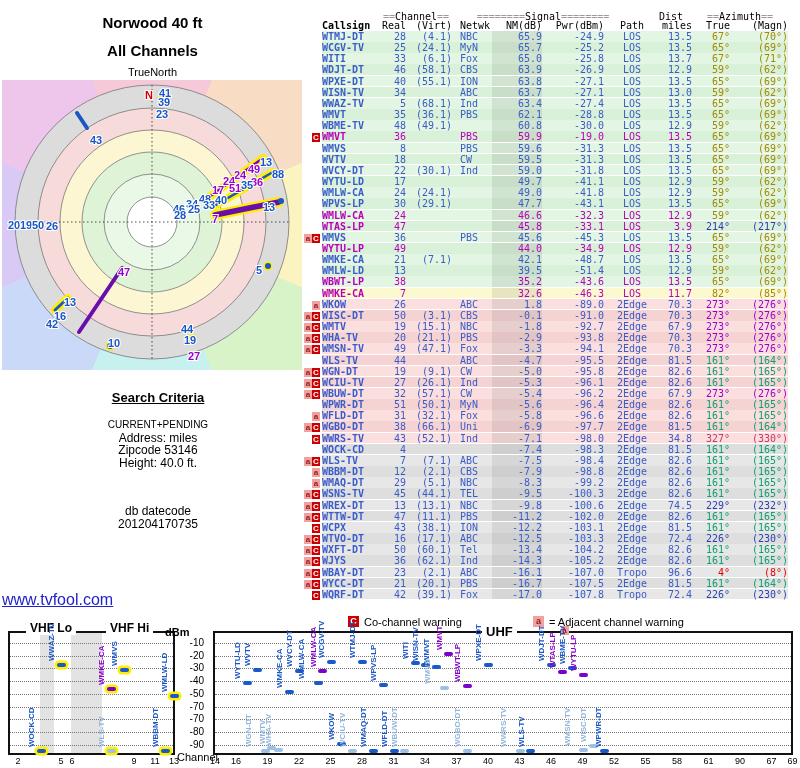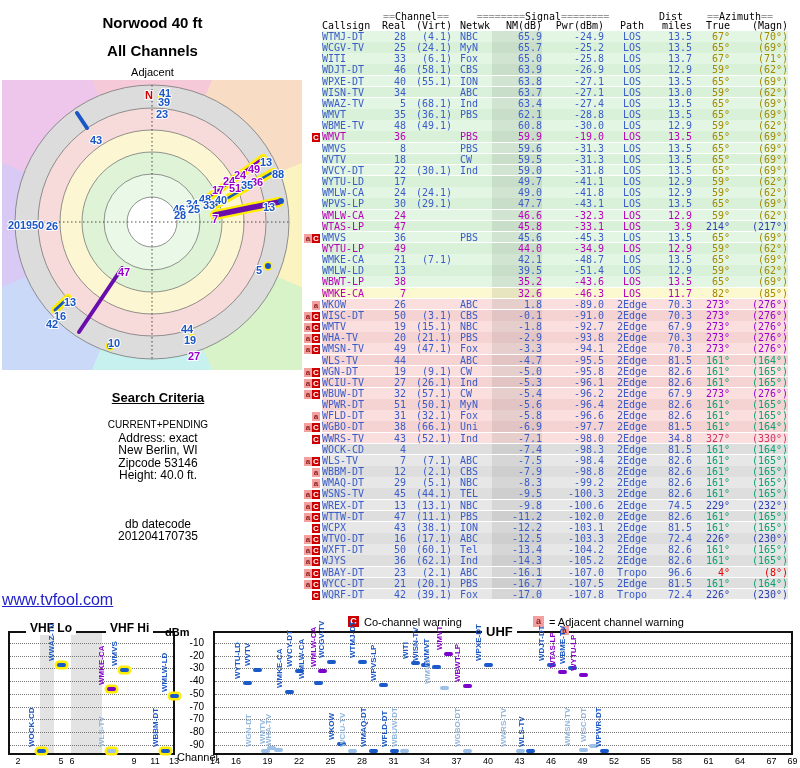--- a/index.html
+++ b/index.html
@@ -19,21 +19,21 @@
   #search .gap{height:36px;}
   #site-link{left:2px;top:591px;width:300px;font-size:16px;text-decoration:underline;}
   #site-link a{color:#2222cc;}
   
   #table-layer{left:0;top:0;width:800px;height:620px;font-family:"DejaVu Sans Mono","Liberation Mono",monospace;font-size:10px;}
   .ghead{position:absolute;top:11px;height:10px;text-align:center;color:#000;white-space:nowrap;}
   .ghead .eq{color:#999;}
   .trow{position:absolute;left:322px;width:466px;height:10.6px;white-space:nowrap;}
   .thead{position:absolute;left:322px;top:20px;width:466px;height:11px;border-bottom:1px solid #000;white-space:nowrap;}
   .cell{display:inline-block;vertical-align:top;height:10.6px;overflow:visible;}
-  .c0{width:58px;text-align:left;}
+  .c0{width:58px;text-align:left;font-weight:bold;}
   .c1{width:26px;text-align:right;}
   .c2{width:46px;text-align:right;}
   .c3{width:40px;text-align:left;padding-left:8px;box-sizing:border-box;}
   .c4{width:50px;text-align:right;}
   .c5{width:62px;text-align:right;}
   .c6{width:46px;text-align:center;padding-left:10px;box-sizing:border-box;}
   .c7{width:42px;text-align:right;}
   .c8{width:38px;text-align:right;}
   .c9{width:58px;text-align:right;}
   .zg{background:#e3f6e3;}   .zg.alt{background:#d9f0d9;}
@@ -64,21 +64,21 @@
   .legend-text{position:absolute;font-size:11px;color:#000;}
   .legend-chip{position:absolute;width:11px;height:11px;font-size:9px;line-height:11px;font-weight:bold;text-align:center;}
 </style>
 </head>
 <body>
 
 <div id="page">
 
   <div class="abs" id="plot-title1">Norwood 40 ft</div>
   <div class="abs" id="plot-title2">All Channels</div>
-  <div class="abs" id="truenorth">Adjacent</div>
+  <div class="abs" id="truenorth">TrueNorth</div>
   <div class="abs" id="radar" style="background: conic-gradient(from -22.5deg, rgb(246, 201, 216) 0deg, rgb(246, 201, 216) 45deg, rgb(248, 220, 196) 45deg, rgb(248, 220, 196) 90deg, rgb(251, 243, 192) 90deg, rgb(251, 243, 192) 135deg, rgb(217, 243, 200) 135deg, rgb(217, 243, 200) 180deg, rgb(198, 241, 239) 180deg, rgb(198, 241, 239) 225deg, rgb(201, 217, 247) 225deg, rgb(201, 217, 247) 270deg, rgb(217, 201, 245) 270deg, rgb(217, 201, 245) 315deg, rgb(238, 198, 236) 315deg, rgb(238, 198, 236) 360deg);">
       <svg width="300" height="290">
         <circle cx="150" cy="142" r="137" fill="#dcdcdc" stroke="#777" stroke-width="0.8"></circle>
         <circle cx="150" cy="142" r="114" fill="#f7dada" stroke="#777" stroke-width="0.8"></circle>
         <circle cx="150" cy="142" r="92" fill="#fcf7d2" stroke="#777" stroke-width="0.8"></circle>
         <circle cx="150" cy="142" r="70" fill="#dff3d6" stroke="#777" stroke-width="0.8"></circle>
         <circle cx="150" cy="142" r="48" fill="#eaf8e7" stroke="#777" stroke-width="0.8"></circle>
         <circle cx="150" cy="142" r="25" fill="#ffffff" stroke="#777" stroke-width="0.8"></circle>
         <path d="M150 5 V279" stroke="#222" stroke-width="0.8" stroke-dasharray="1.5 2.5" fill="none"></path>
         <path d="M13 142 H287" stroke="#222" stroke-width="0.8" stroke-dasharray="1.5 2.5" fill="none"></path>
@@ -135,22 +135,21 @@
         <text x="106" y="267" fill="#1a56c4" font-size="11" font-weight="600" font-family="&quot;Liberation Sans&quot;,&quot;DejaVu Sans&quot;,sans-serif" stroke="#ffffff" stroke-width="2" paint-order="stroke">10</text>
         <text x="179" y="253" fill="#1a56c4" font-size="11" font-weight="600" font-family="&quot;Liberation Sans&quot;,&quot;DejaVu Sans&quot;,sans-serif" stroke="#ffffff" stroke-width="2" paint-order="stroke">44</text>
         <text x="182" y="264" fill="#1a56c4" font-size="11" font-weight="600" font-family="&quot;Liberation Sans&quot;,&quot;DejaVu Sans&quot;,sans-serif" stroke="#ffffff" stroke-width="2" paint-order="stroke">19</text>
         <text x="186" y="280" fill="#9900cc" font-size="11" font-weight="600" font-family="&quot;Liberation Sans&quot;,&quot;DejaVu Sans&quot;,sans-serif" stroke="#ffffff" stroke-width="2" paint-order="stroke">27</text>
       </svg>
     </div>
 
   <div class="abs" id="search">
     <div class="sc-title">Search Criteria</div>
     <div class="sc-line first">CURRENT+PENDING</div>
-    <div class="sc-line">Address: exact</div>
-    <div class="sc-line">New Berlin, WI</div>
+    <div class="sc-line">Address: miles</div>
     <div class="sc-line">Zipcode 53146</div>
     <div class="sc-line">Height: 40.0 ft.</div>
     <div class="gap"></div>
     <div class="sc-line">db datecode</div>
     <div class="sc-line">201204170735</div>
   </div>
 
   <div class="abs" id="site-link">
     <a href="#">www.tvfool.com</a>
   </div>
@@ -299,21 +298,21 @@
       <div class="xtick" style="left: 425px;">34</div>
       <div class="xtick" style="left: 456.5px;">37</div>
       <div class="xtick" style="left: 488px;">40</div>
       <div class="xtick" style="left: 519.5px;">43</div>
       <div class="xtick" style="left: 551px;">46</div>
       <div class="xtick" style="left: 582.5px;">49</div>
       <div class="xtick" style="left: 614px;">52</div>
       <div class="xtick" style="left: 645.5px;">55</div>
       <div class="xtick" style="left: 677px;">58</div>
       <div class="xtick" style="left: 708.5px;">61</div>
-      <div class="xtick" style="left: 740px;">64</div>
+      <div class="xtick" style="left: 740px;">90</div>
       <div class="xtick" style="left: 771.5px;">67</div>
       <div class="xtick" style="left: 792.5px;">69</div>
       <div class="bar ob" title="WOCK-CD" style="left: 37px; top: 749px; background: rgb(25, 89, 200);"></div>
       <div class="vlab" style="left: 36px; top: 738px; color: rgb(26, 86, 196);">WOCK-CD</div>
       <div class="bar ob" title="WWAZ-TV" style="left: 57px; top: 663.141px; background: rgb(25, 89, 200);"></div>
       <div class="vlab" style="left: 56px; top: 652.141px; color: rgb(26, 86, 196);">WWAZ-TV</div>
       <div class="bar ob" title="WMKE-CA" style="left: 107px; top: 687.192px; background: rgb(122, 0, 204);"></div>
       <div class="vlab" style="left: 106px; top: 676.192px; color: rgb(136, 0, 204);">WMKE-CA</div>
       <div class="bar ob" title="WLS-TV" style="left: 107px; top: 749px; background: rgb(156, 192, 232);"></div>
       <div class="vlab" style="left: 106px; top: 738px; color: rgb(147, 182, 220);">WLS-TV</div>

